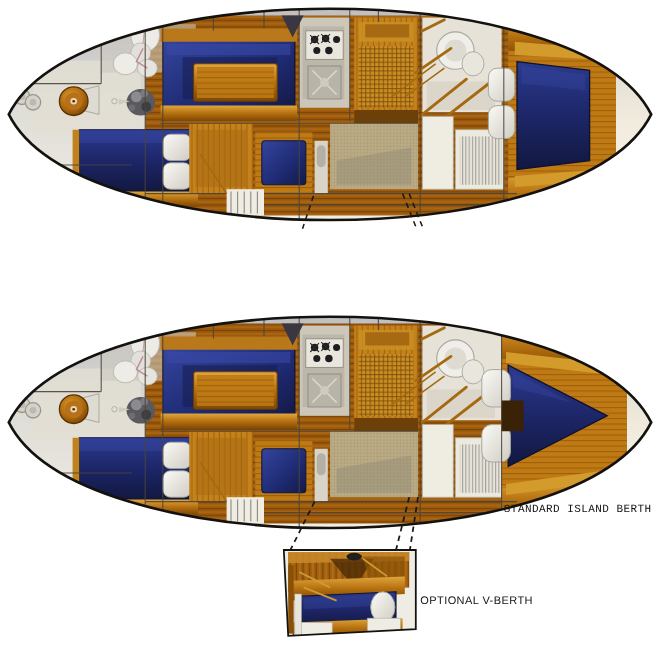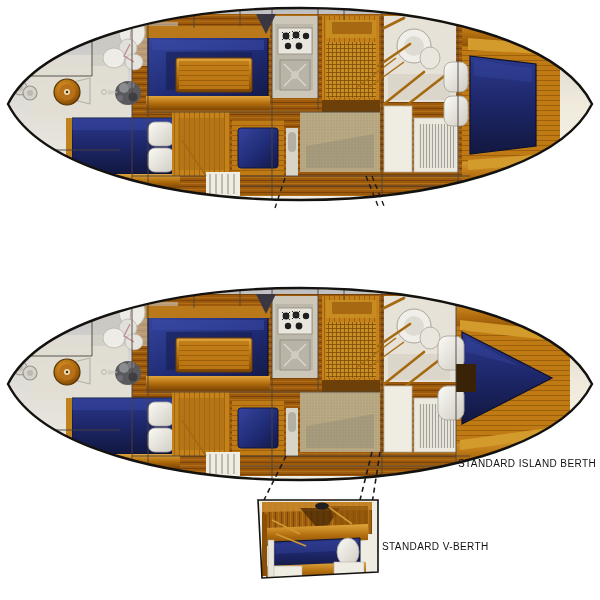--- a/index.html
+++ b/index.html
@@ -14,21 +14,21 @@
   #stage{position:absolute;left:0;top:0;width:600px;height:600px;}
   .lbl{
     position:absolute;
     font-family:"Liberation Sans", sans-serif;
     font-size:10px;
     letter-spacing:.4px;
     color:#111;
     white-space:nowrap;
     font-weight:500;
   }
-  #lbl-island{left:458px;top:458px;}
+  #lbl-island{left:458px;top:458px;font-family:Liberation Mono, monospace;}
   #lbl-vberth{left:382px;top:541px;}
 </style>
 </head>
 <body>
 
 <div id="stage">
 <svg width="600" height="600" viewBox="0 0 600 600" xmlns="http://www.w3.org/2000/svg">
   <defs>
 
     <pattern id="teakSole" width="6" height="6" patternUnits="userSpaceOnUse">
@@ -540,13 +540,13 @@
         <path d="M276 534 L 306 546"></path>
         <path d="M330 508 L 352 524"></path>
       </g>
     </g>
     <path d="M258 500 L 378 500 L 378 572 L 262 578 Z" fill="none" stroke="#14120f" stroke-width="1.6"></path>
   </g>
 </svg>
 </div>
 
 <div class="lbl" id="lbl-island">STANDARD ISLAND BERTH</div>
-<div class="lbl" id="lbl-vberth">STANDARD V-BERTH</div>
+<div class="lbl" id="lbl-vberth">OPTIONAL V-BERTH</div>
 
 </body></html>

